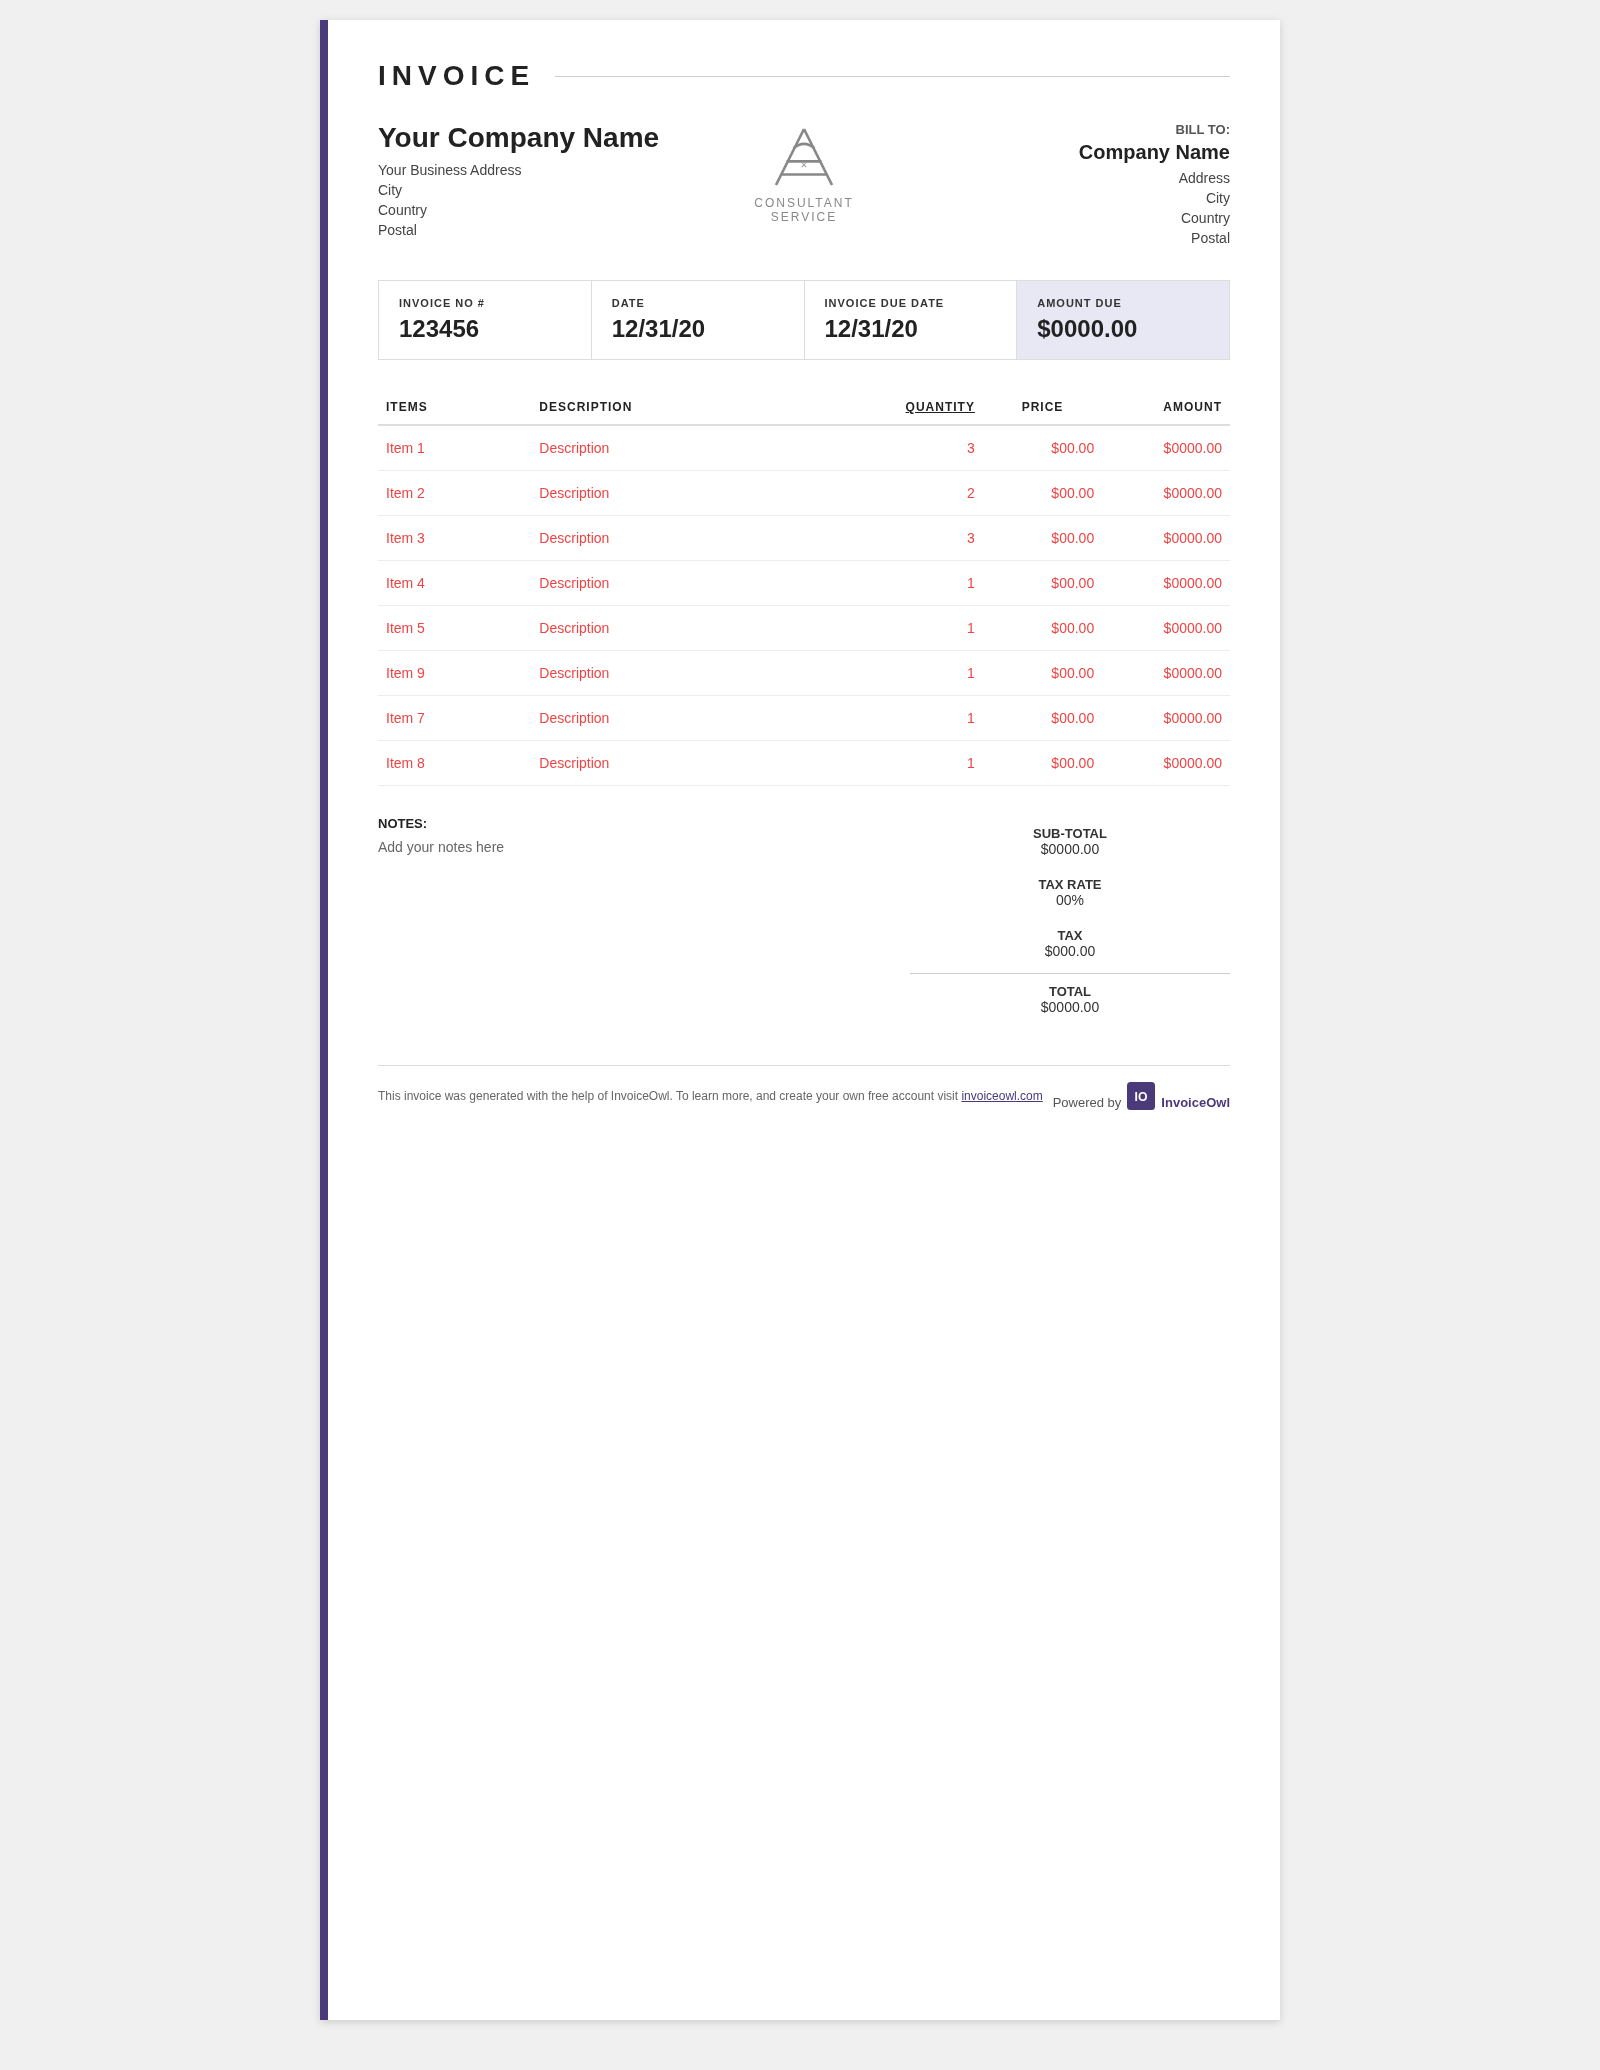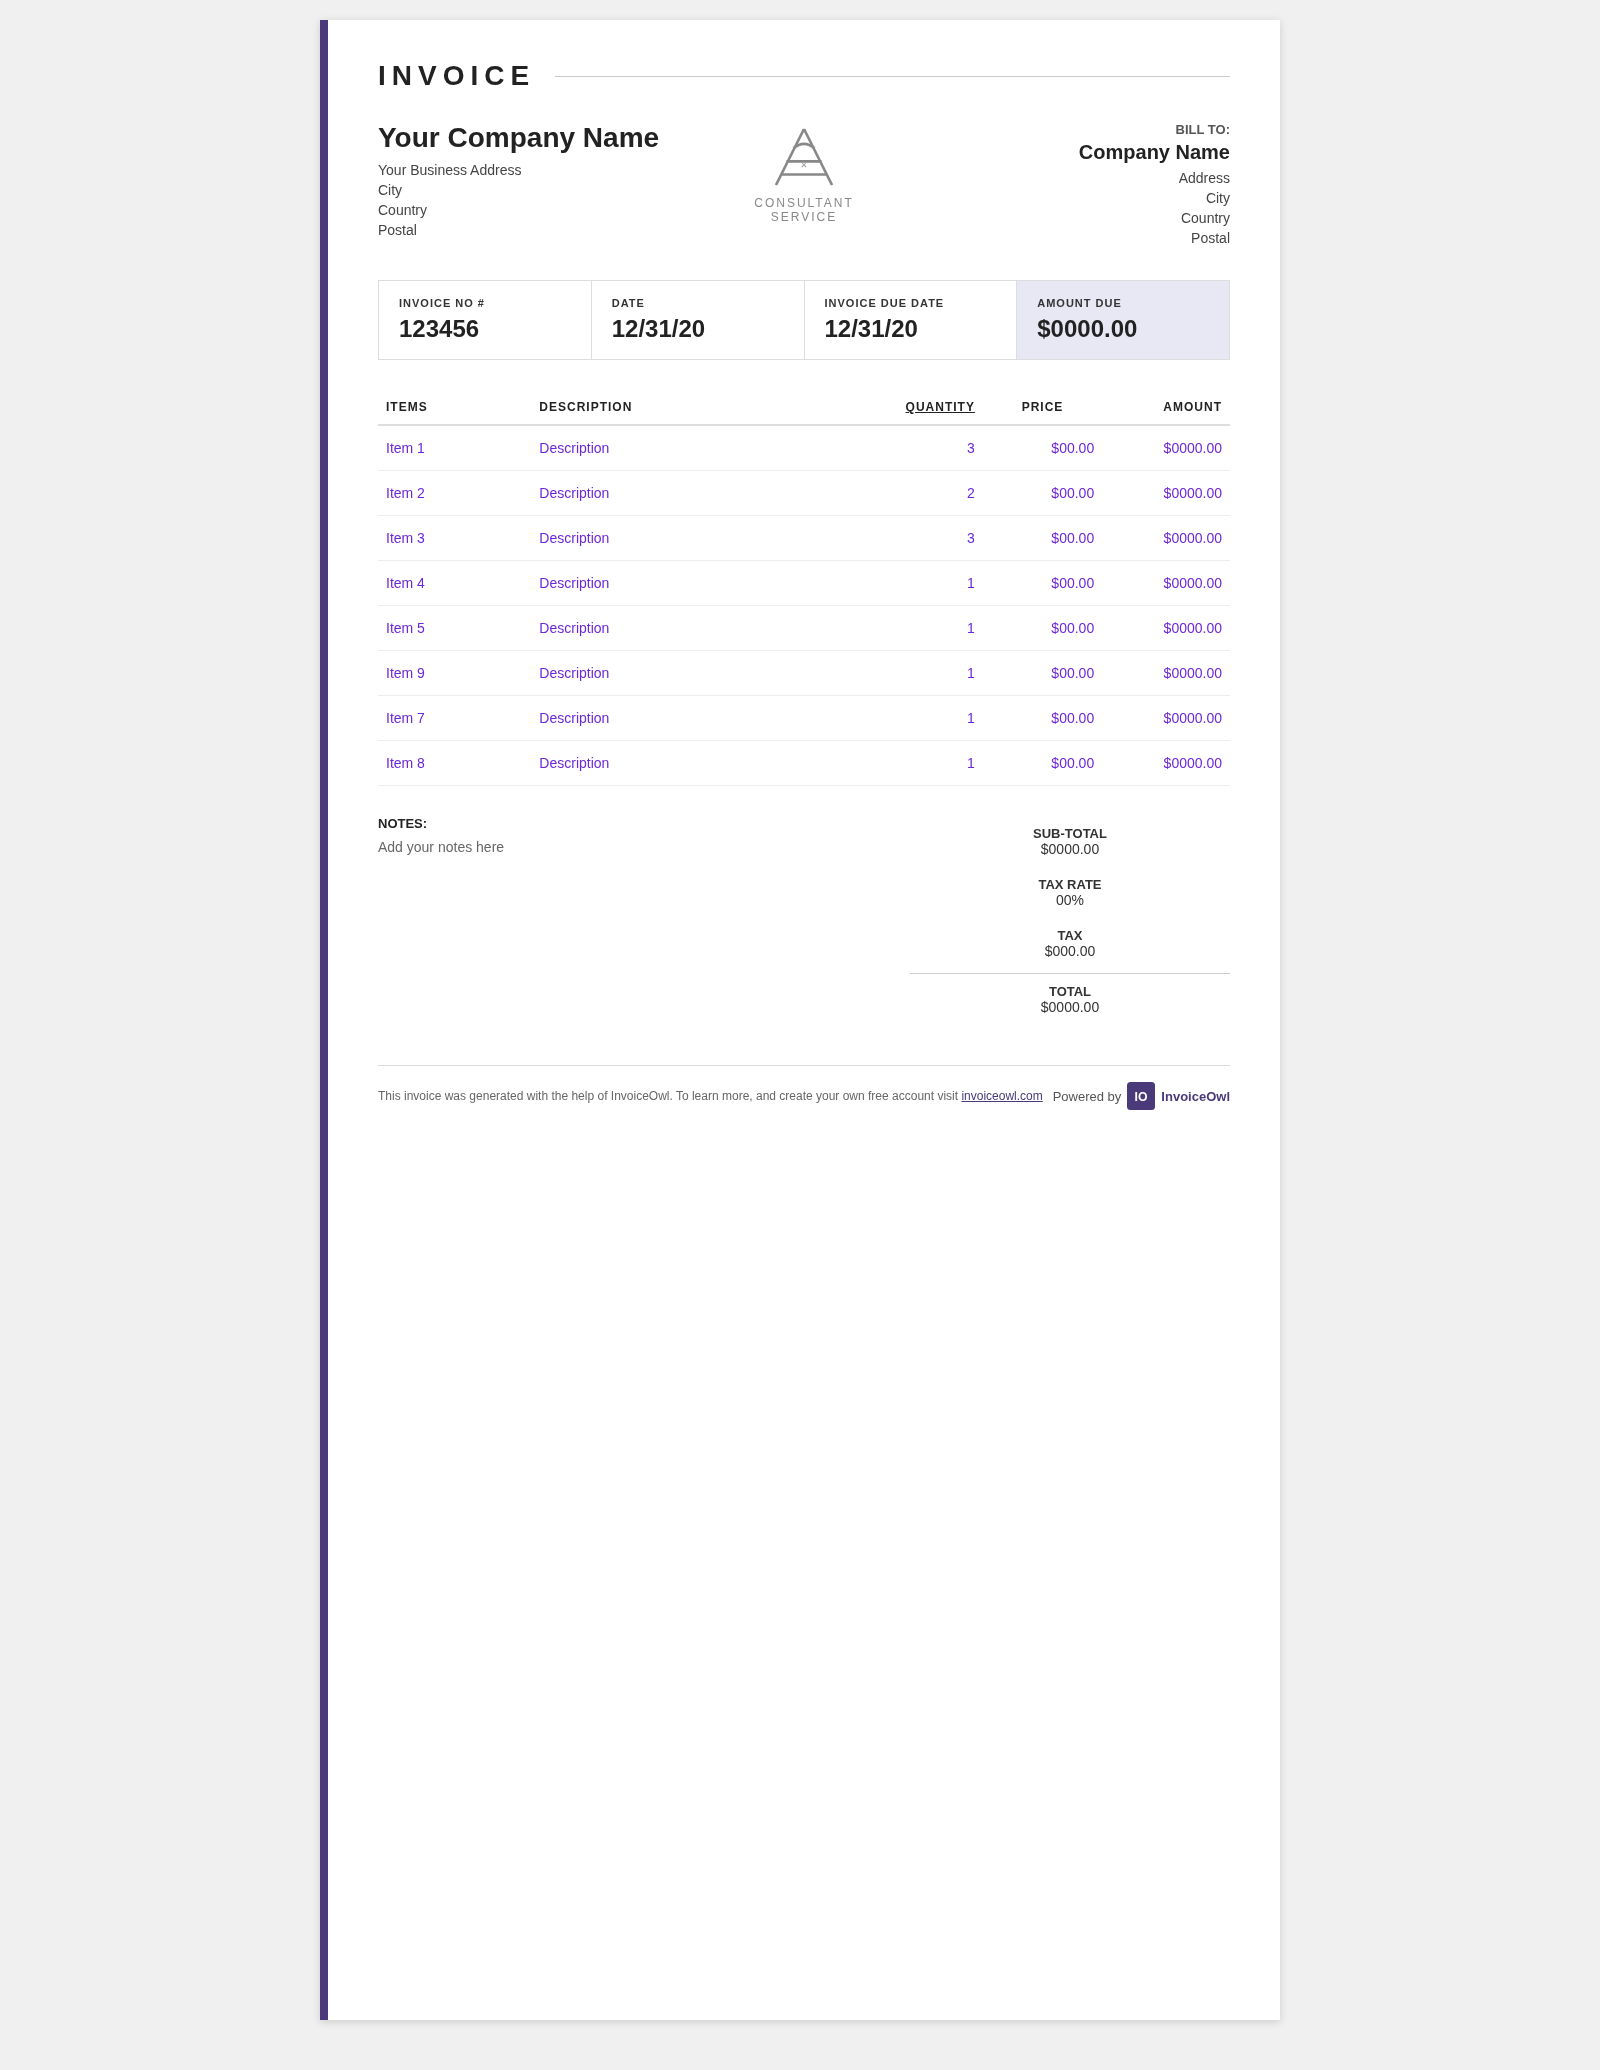--- a/index.html
+++ b/index.html
@@ -160,21 +160,21 @@
       font-size: 12px;
       font-weight: 700;
       letter-spacing: 1px;
       color: #222;
       padding: 10px 8px;
       text-align: left;
     }
     .items-table th.right { text-align: right; }
     .items-table td {
       font-size: 14px;
-      color: #6d28d9;
+      color: #ef4444;
       padding: 14px 8px;
       border-bottom: 1px solid #eee;
     }
     .items-table td.right { text-align: right; }
 
     .col-items { width: 18%; }
     .col-desc { width: 38%; }
     .col-qty { width: 15%; text-align: right; text-decoration: underline; }
     .col-price { width: 14%; text-align: right; }
     .col-amount { width: 15%; text-align: right; }
@@ -239,21 +239,21 @@
     }
     .footer-left {
       flex: 1;
     }
     .footer-link {
       color: #4a3a7a;
       text-decoration: underline;
     }
     .footer-right {
       display: flex;
-      align-items: center;
+      align-items: flex-end;
       gap: 6px;
       font-size: 13px;
       color: #555;
     }
     .powered-brand {
       font-weight: 700;
     }
     .powered-brand span { color: #4a3a7a; }
     .owl-logo {
       width: 28px;

